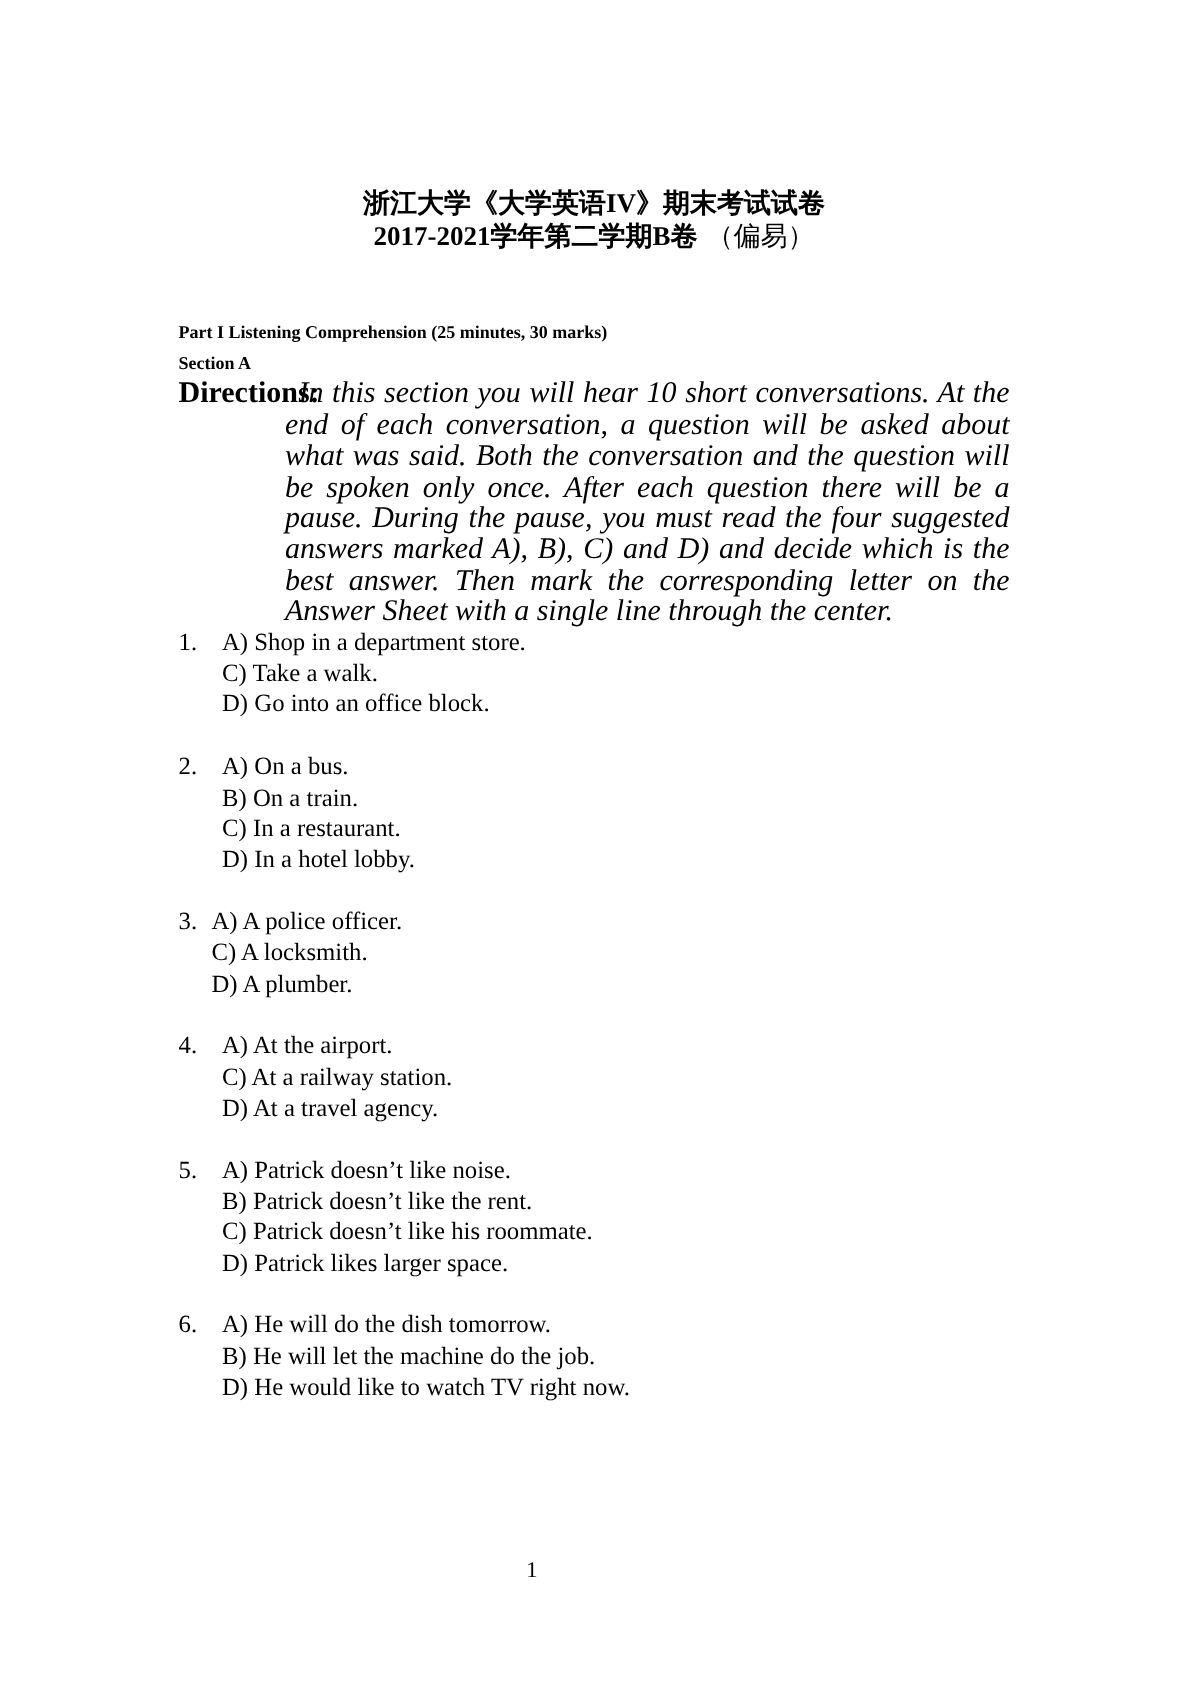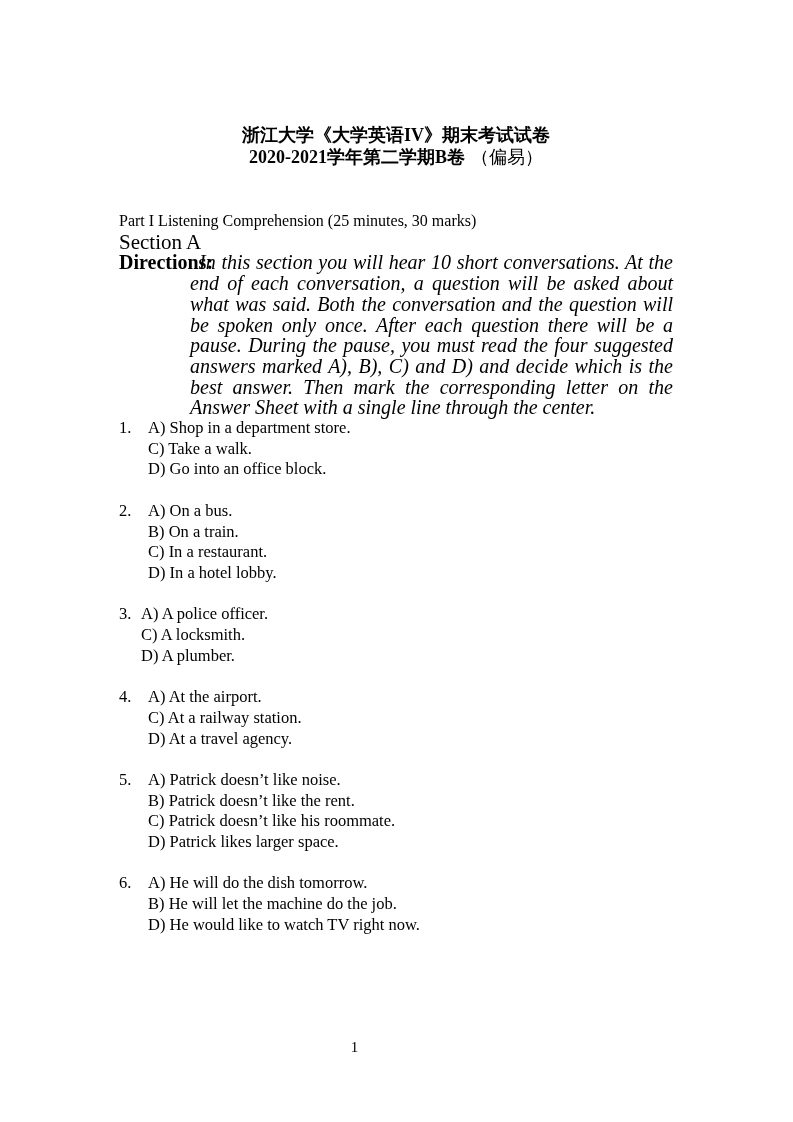--- a/index.html
+++ b/index.html
@@ -23,27 +23,27 @@
     font-weight: bold;
     font-size: 18px;
     line-height: 22px;
   }
   .title-note {
     font-weight: normal;
     margin-left: 6px;
   }
   .part-heading {
     margin-top: 43px;
-    font-weight: normal;
-    font-size: 16px;
+    font-weight: bold;
+    font-size: 12px;
     line-height: 20.7px;
   }
   .section-heading {
-    font-weight: normal;
-    font-size: 21px;
+    font-weight: bold;
+    font-size: 12px;
     line-height: 20.7px;
   }
   .directions {
     position: relative;
     padding-left: 71px;
     text-align: justify;
     text-indent: 9px;
     font-size: 20px;
     line-height: 20.7px;
   }
@@ -82,21 +82,21 @@
   }
 </style>
 </head>
 <body>
 
 <div class="page">
   <div class="content">
 
     <div class="title-block">
       <div>浙江大学《大学英语IV》期末考试试卷</div>
-      <div><span>2020-2021学年第二学期B卷</span><span class="title-note">（偏易）</span></div>
+      <div><span>2017-2021学年第二学期B卷</span><span class="title-note">（偏易）</span></div>
     </div>
 
     <div class="part-heading">Part I Listening Comprehension (25 minutes, 30 marks)</div>
     <div class="section-heading">Section A</div>
 
     <div class="directions">
       <span class="dir-label">Directions:</span>
       <span class="dir-text">In this section you will hear 10 short conversations. At the end of each conversation, a question will be asked about what was said. Both the conversation and the question will be spoken only once. After each question there will be a pause. During the pause, you must read the four suggested answers marked A), B), C) and D) and decide which is the best answer. Then mark the corresponding letter on the Answer Sheet with a single line through the center.</span>
     </div>
 

